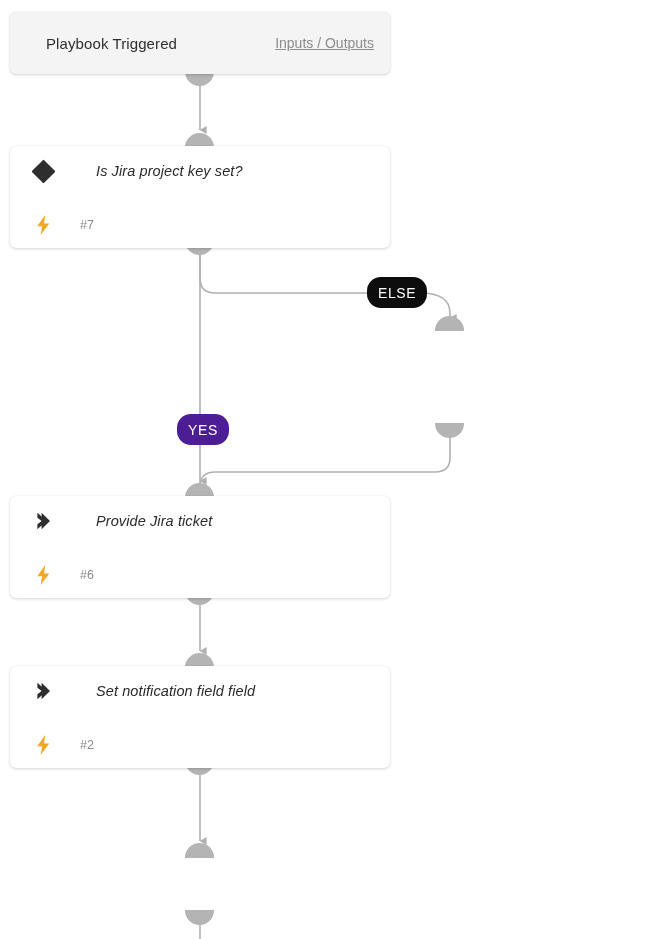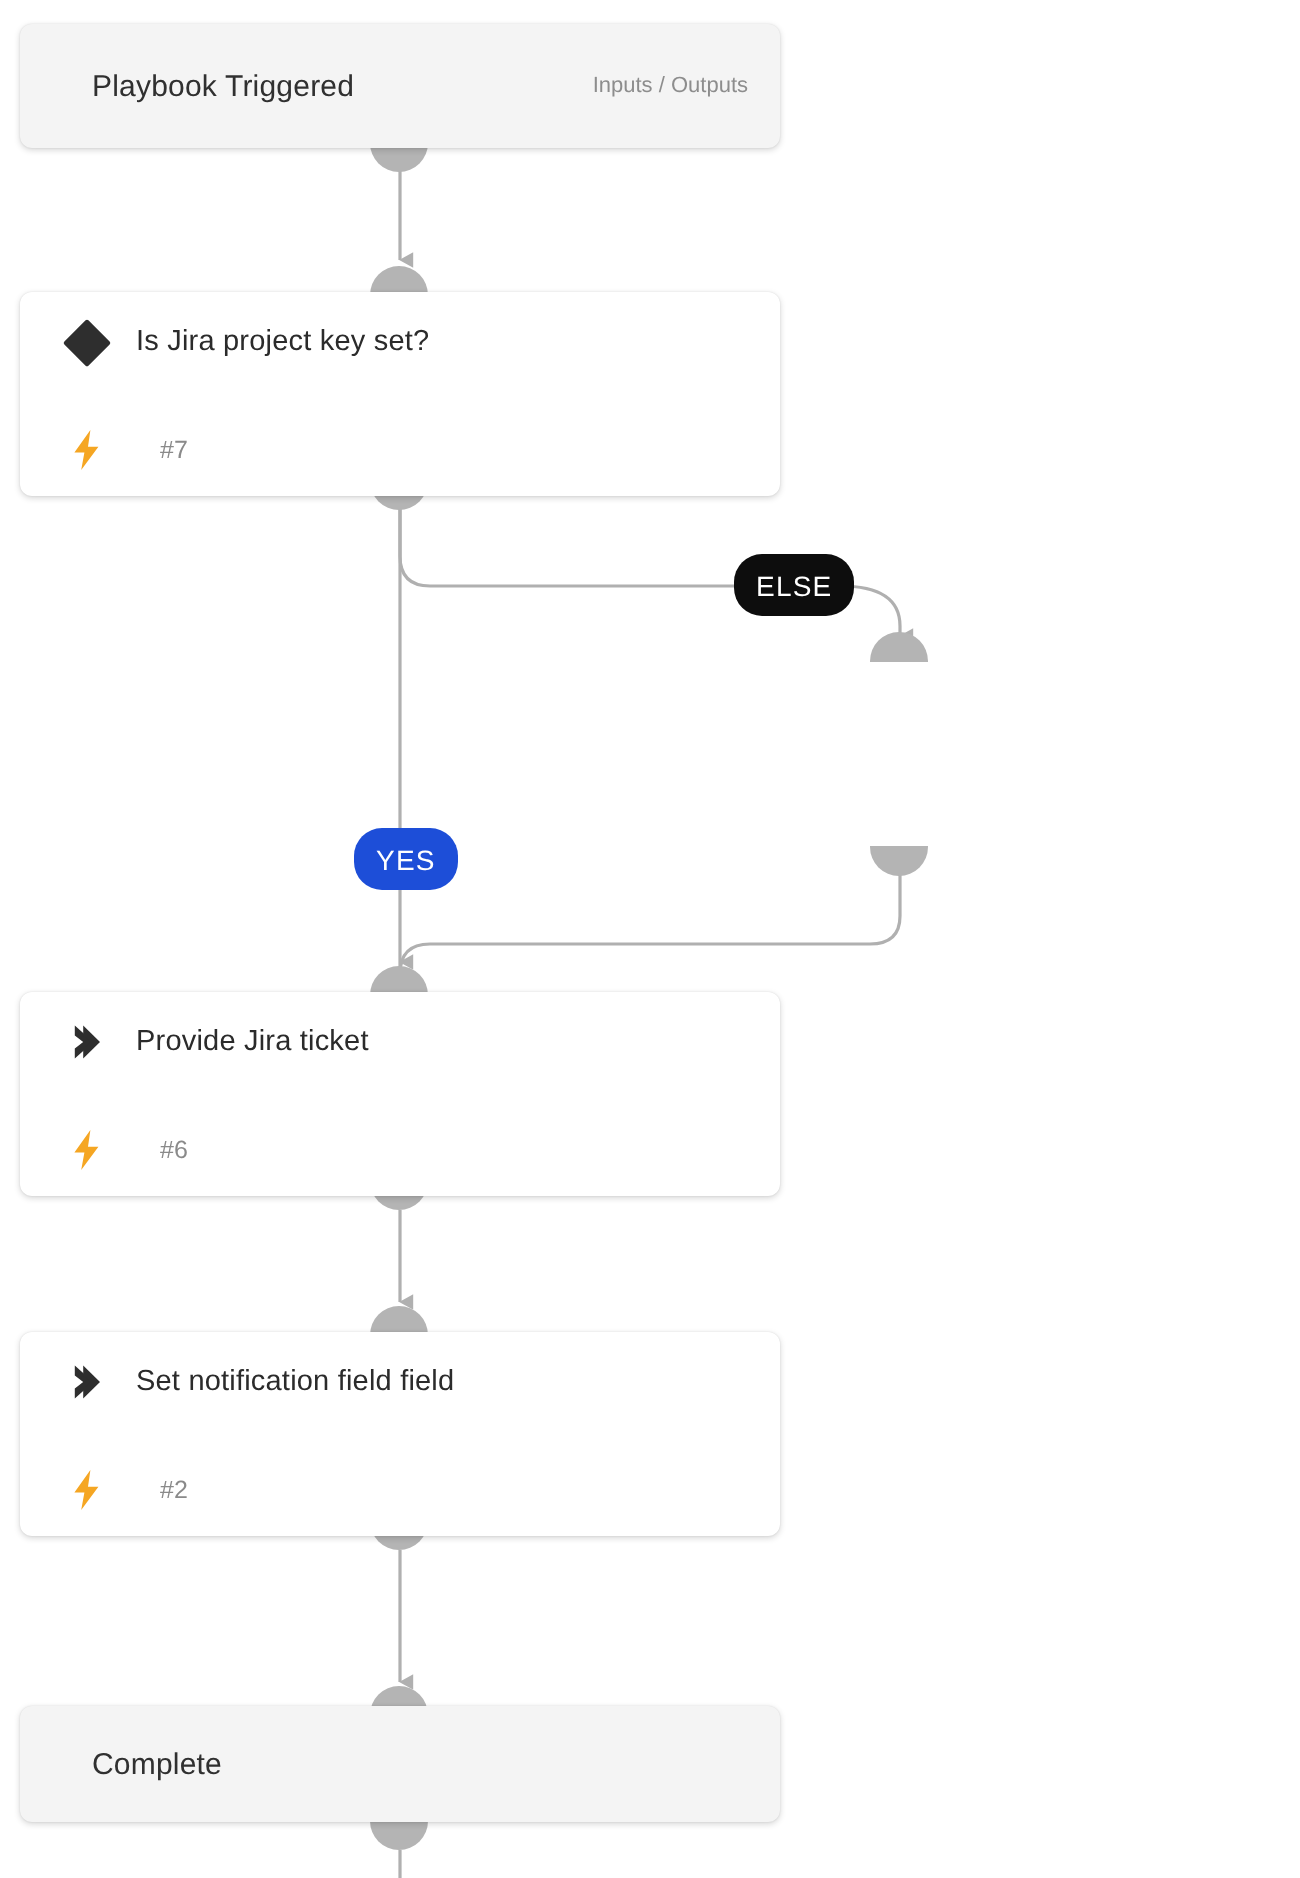--- a/index.html
+++ b/index.html
@@ -57,21 +57,21 @@
     align-items: center;
     justify-content: center;
     margin-left: 16px;
   }
   .node-title {
     font-size: 14.5px;
     color: #2b2b2b;
     letter-spacing: 0.1px;
     white-space: nowrap;
   }
-  .node.with-icon .node-title { margin-left: 8px; }
+  .node.with-icon .node-title { margin-left: 36px; font-style: italic; }
   .node.no-icon  .node-title { margin-left: 36px; }
   .terminal .node-title { font-size: 15px; color: #303030; }
 
   .node-meta-row {
     position: absolute;
     left: 0; right: 0;
     bottom: 0;
     height: 46px;
     display: flex;
     align-items: center;
@@ -91,22 +91,23 @@
   }
   .node.no-bolt .node-ref { margin-left: 70px; }
 
   .node-side-label {
     position: absolute;
     right: 16px;
     top: 0;
     height: 50px;
     display: flex;
     align-items: center;
-    font-size: 11px;
+    font-size: 14px;
     color: #8d8d8d;
+    text-decoration: underline;
   }
 
   
   .diamond-icon {
     width: 17px; height: 17px;
     background: #2e2e2e;
     transform: rotate(45deg);
     border-radius: 1px;
   }
   .bolt-icon svg { display: block; }
@@ -121,21 +122,21 @@
     justify-content: center;
     color: #ffffff;
     font-size: 14px;
     letter-spacing: 0.6px;
     border-radius: 14px;
     height: 31px;
     padding: 0 11px;
     box-sizing: border-box;
   }
   .badge.else-badge { background: #0d0d0d; }
-  .badge.yes-badge  { background: #1d4ed8; }
+  .badge.yes-badge  { background: #4c1d95; }
 
   
   .handle {
     position: absolute;
     width: 29px;
     height: 15px;
     background: #b4b4b4;
     z-index: 2;
   }
   .handle.down { border-radius: 0 0 15px 15px; }
@@ -246,19 +247,14 @@
     <div class="node-meta-row">
       <span class="meta-icon bolt-icon">
         <svg width="15" height="20" viewBox="0 0 15 20" aria-hidden="true">
           <path d="M9.2 0 L1.2 11.2 L6.2 11.2 L4.6 20 L13.2 8.4 L8.0 8.4 Z" fill="#f5a623"></path>
         </svg>
       </span>
       <span class="node-ref">#2</span>
     </div>
   </div>
 
-  <div class="node terminal no-icon" style="left:10px; top:853px; width:380px; height:58px;">
-    <div class="node-title-row" style="height:58px;">
-      <span class="node-title">Complete</span>
-    </div>
-  </div>
 
 </div>
 
 </body></html>

